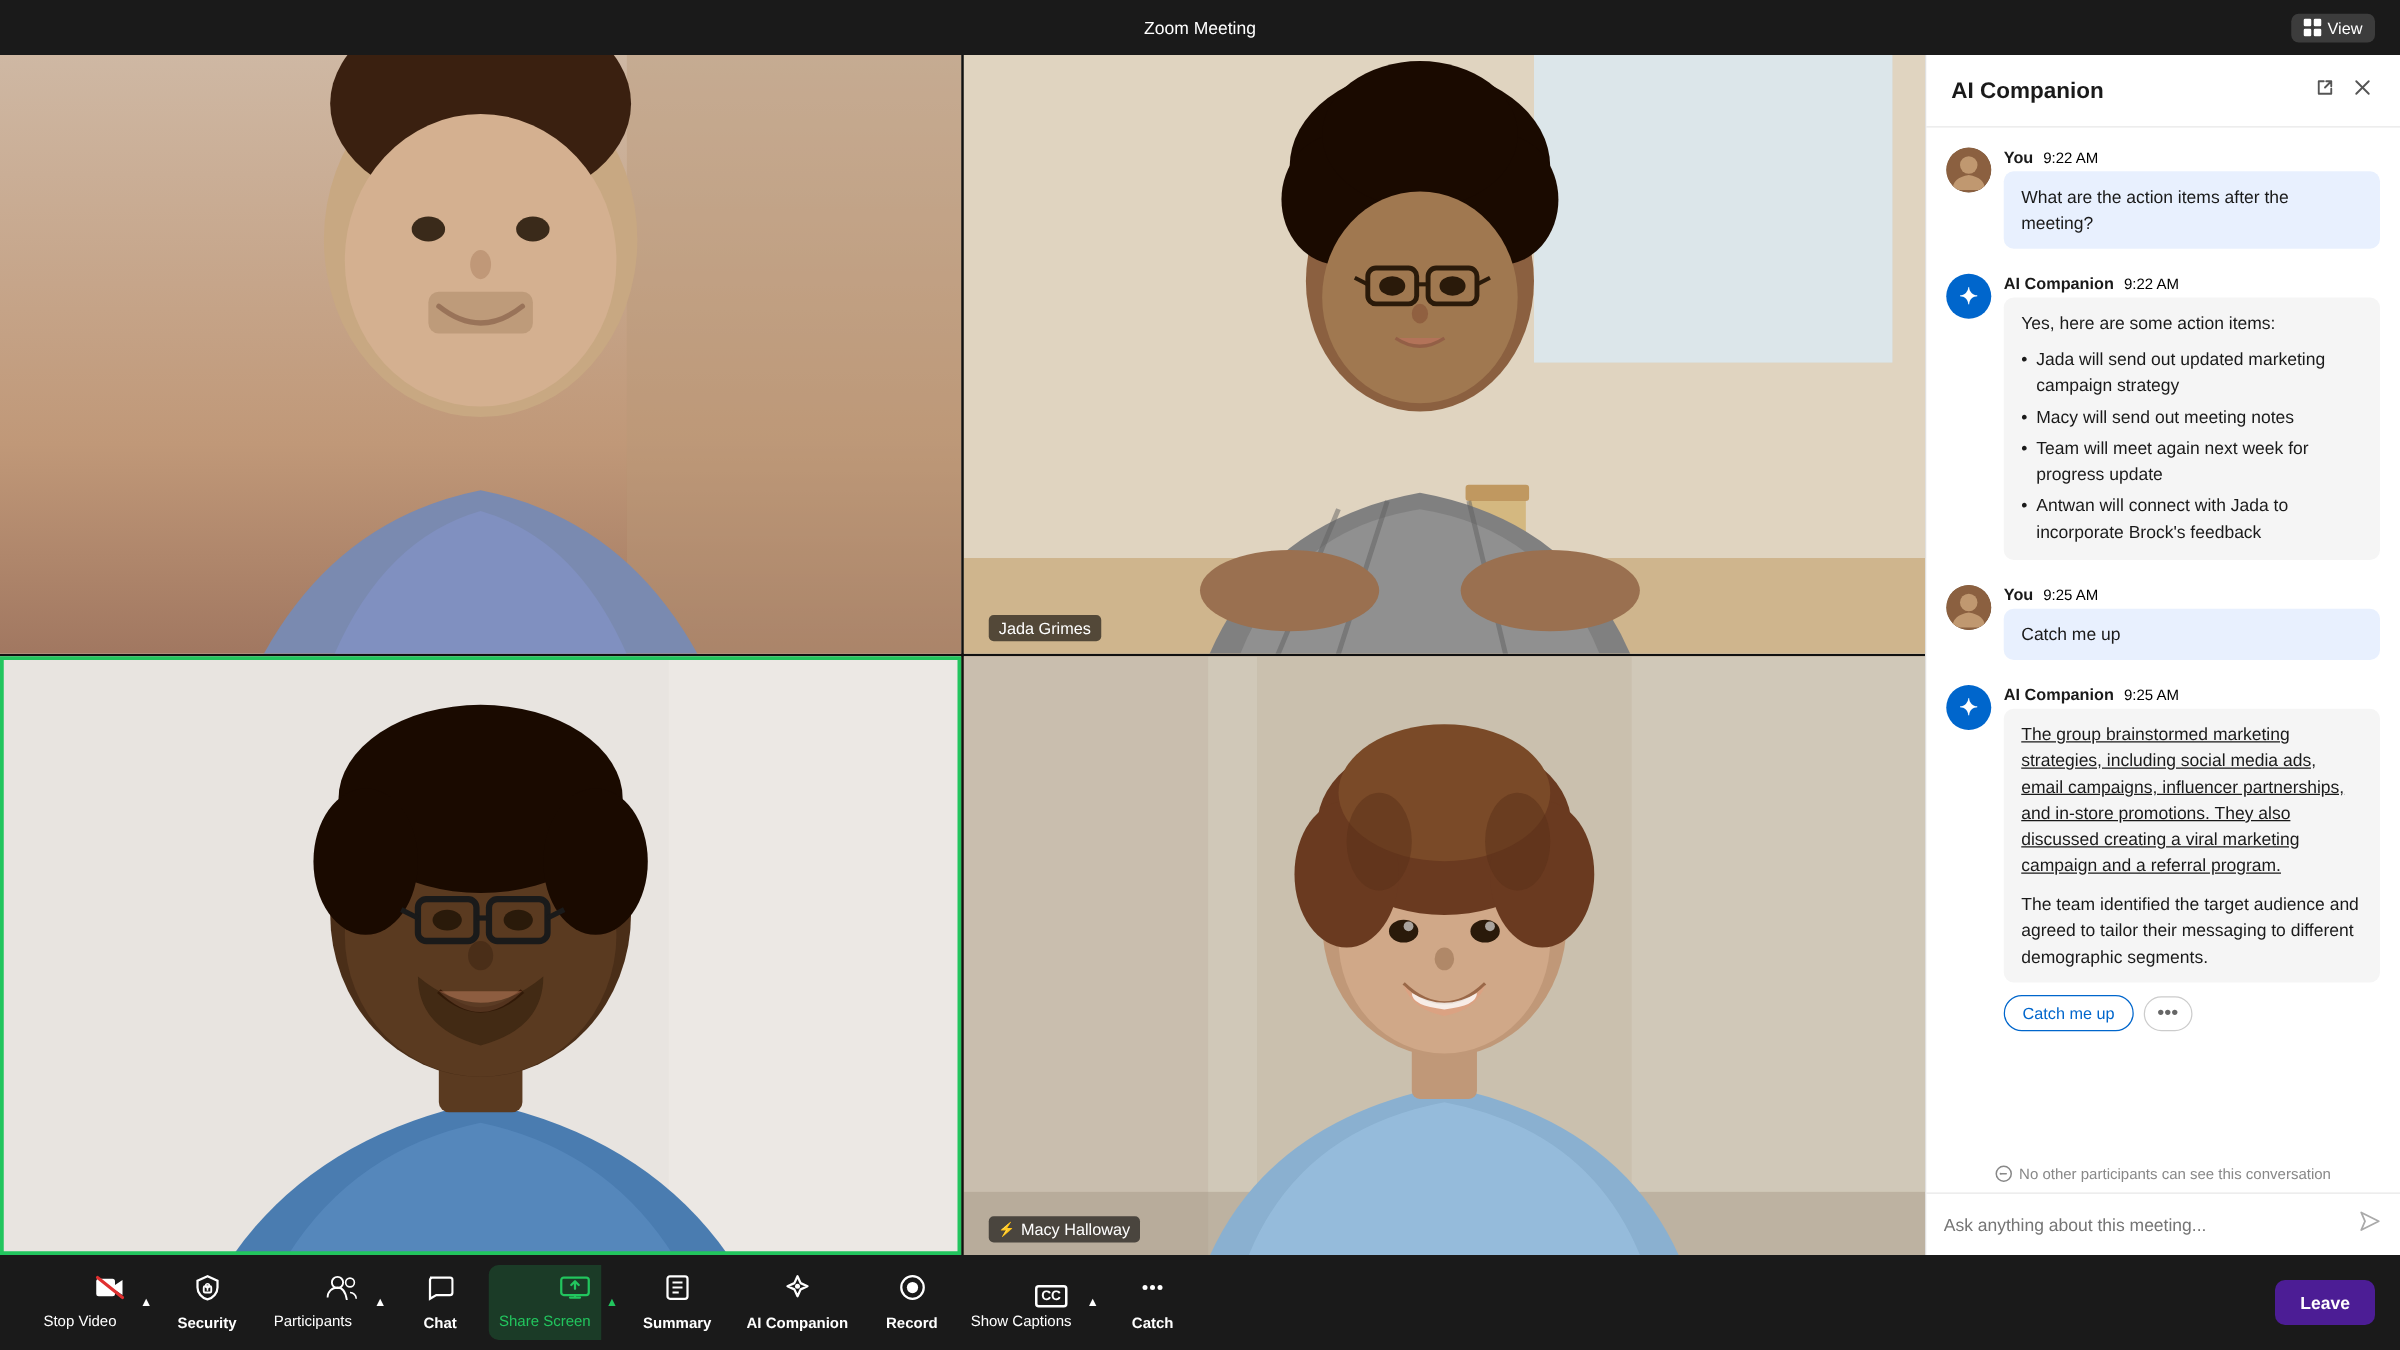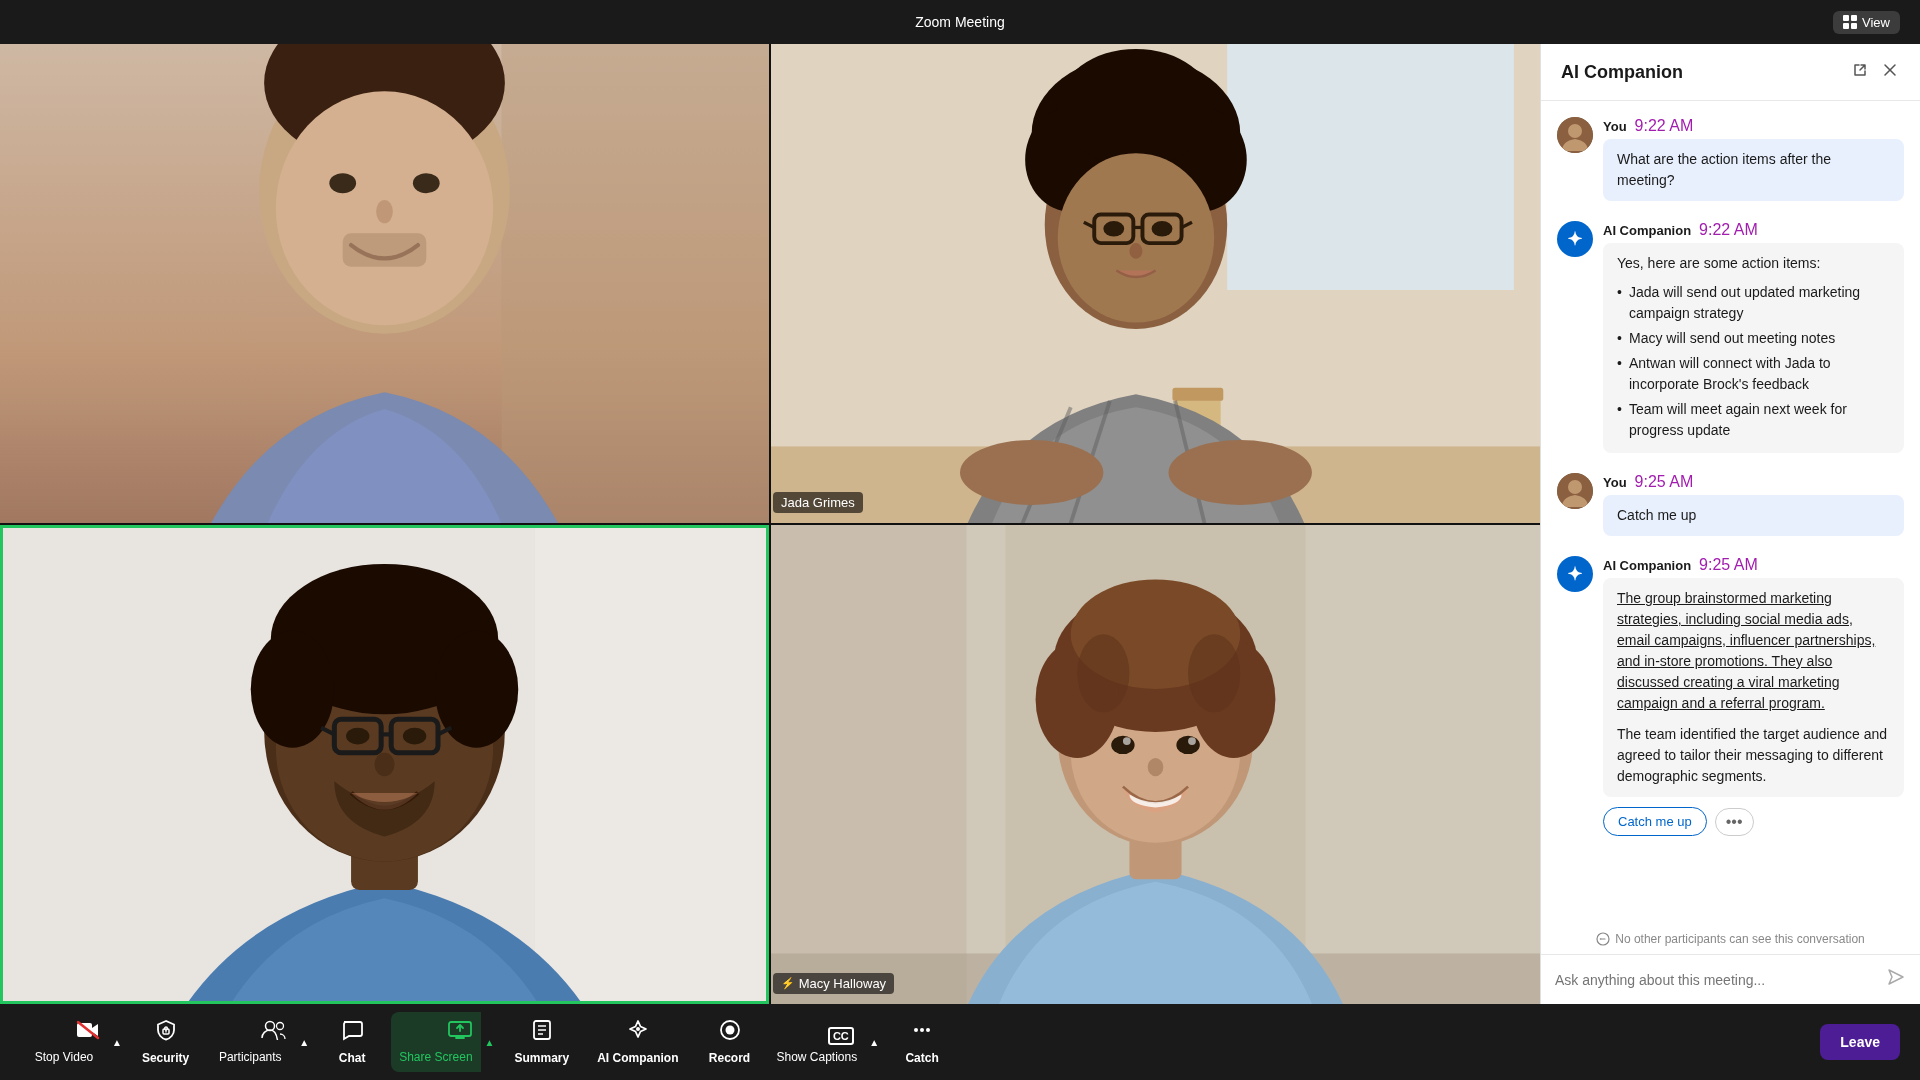--- a/index.html
+++ b/index.html
@@ -72,21 +72,21 @@
     }
 
     .video-cell.active-speaker {
       outline: 3px solid #22c55e;
       outline-offset: -3px;
     }
 
     .participant-label {
       position: absolute;
       bottom: 10px;
-      left: 2px;
+      left: 20px;
       background: rgba(0,0,0,0.6);
       color: #fff;
       font-size: 13px;
       padding: 3px 8px;
       border-radius: 4px;
       display: flex;
       align-items: center;
       gap: 4px;
     }
     .mic-icon-small {
@@ -180,22 +180,22 @@
       margin-bottom: 4px;
     }
 
     .message-sender {
       font-size: 13px;
       font-weight: 600;
       color: #1a1a1a;
     }
 
     .message-time {
-      font-size: 16px;
-      color: #a21caf;
+      font-size: 12px;
+      color: #000000;
     }
 
     .message-bubble {
       background: #f0f0f0;
       border-radius: 8px;
       padding: 10px 14px;
       font-size: 14px;
       color: #1a1a1a;
       line-height: 1.5;
     }
@@ -672,22 +672,22 @@
         <div class="message-content">
           <div class="message-header">
             <span class="message-sender">AI Companion</span>
             <span class="message-time">9:22 AM</span>
           </div>
           <div class="message-bubble ai-bubble">
             <div style="margin-bottom:6px;">Yes, here are some action items:</div>
             <ul>
               <li>Jada will send out updated marketing campaign strategy</li>
               <li>Macy will send out meeting notes</li>
+              <li>Team will meet again next week for progress update</li>
               <li>Antwan will connect with Jada to incorporate Brock's feedback</li>
-              <li>Team will meet again next week for progress update</li>
             </ul>
           </div>
         </div>
       </div>
 
       <div class="message-group">
         <div class="avatar avatar-user">
           <svg width="36" height="36" viewBox="0 0 36 36" fill="none" xmlns="http://www.w3.org/2000/svg">
             <circle cx="18" cy="18" r="18" fill="#8b6040"></circle>
             <ellipse cx="18" cy="14" rx="7" ry="7" fill="#c09870"></ellipse>

